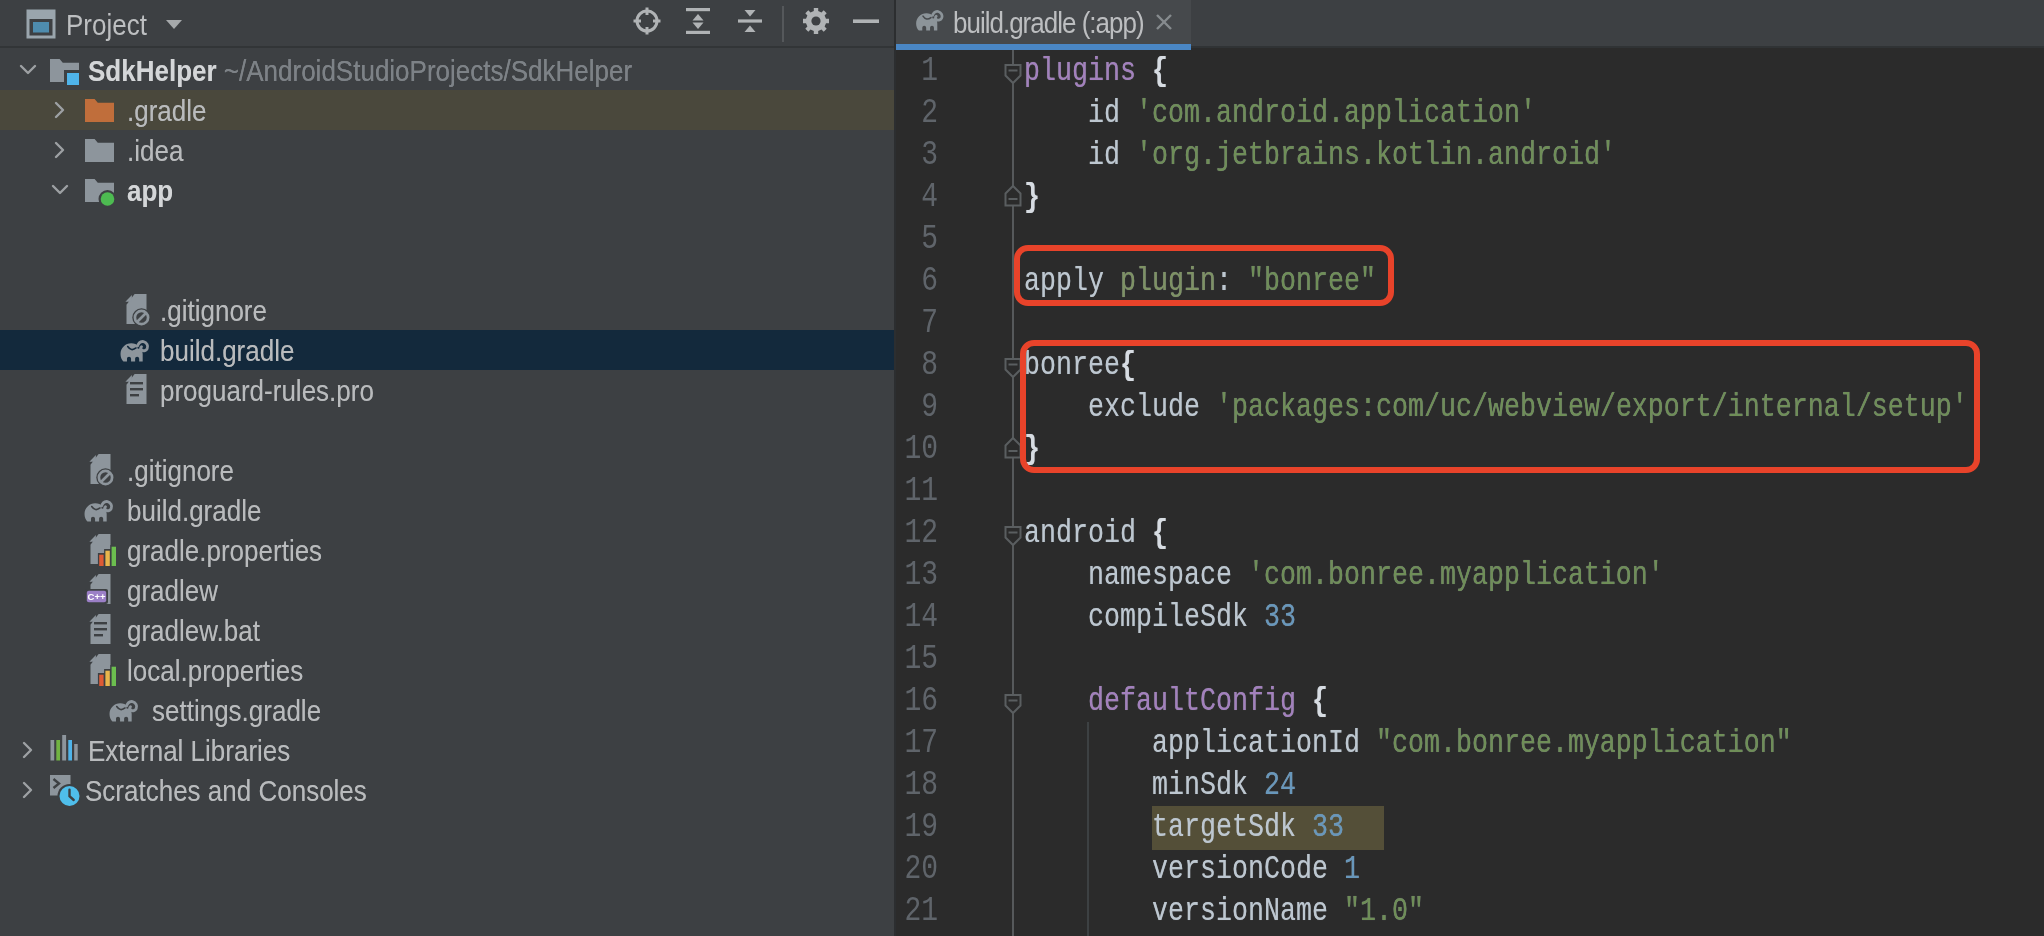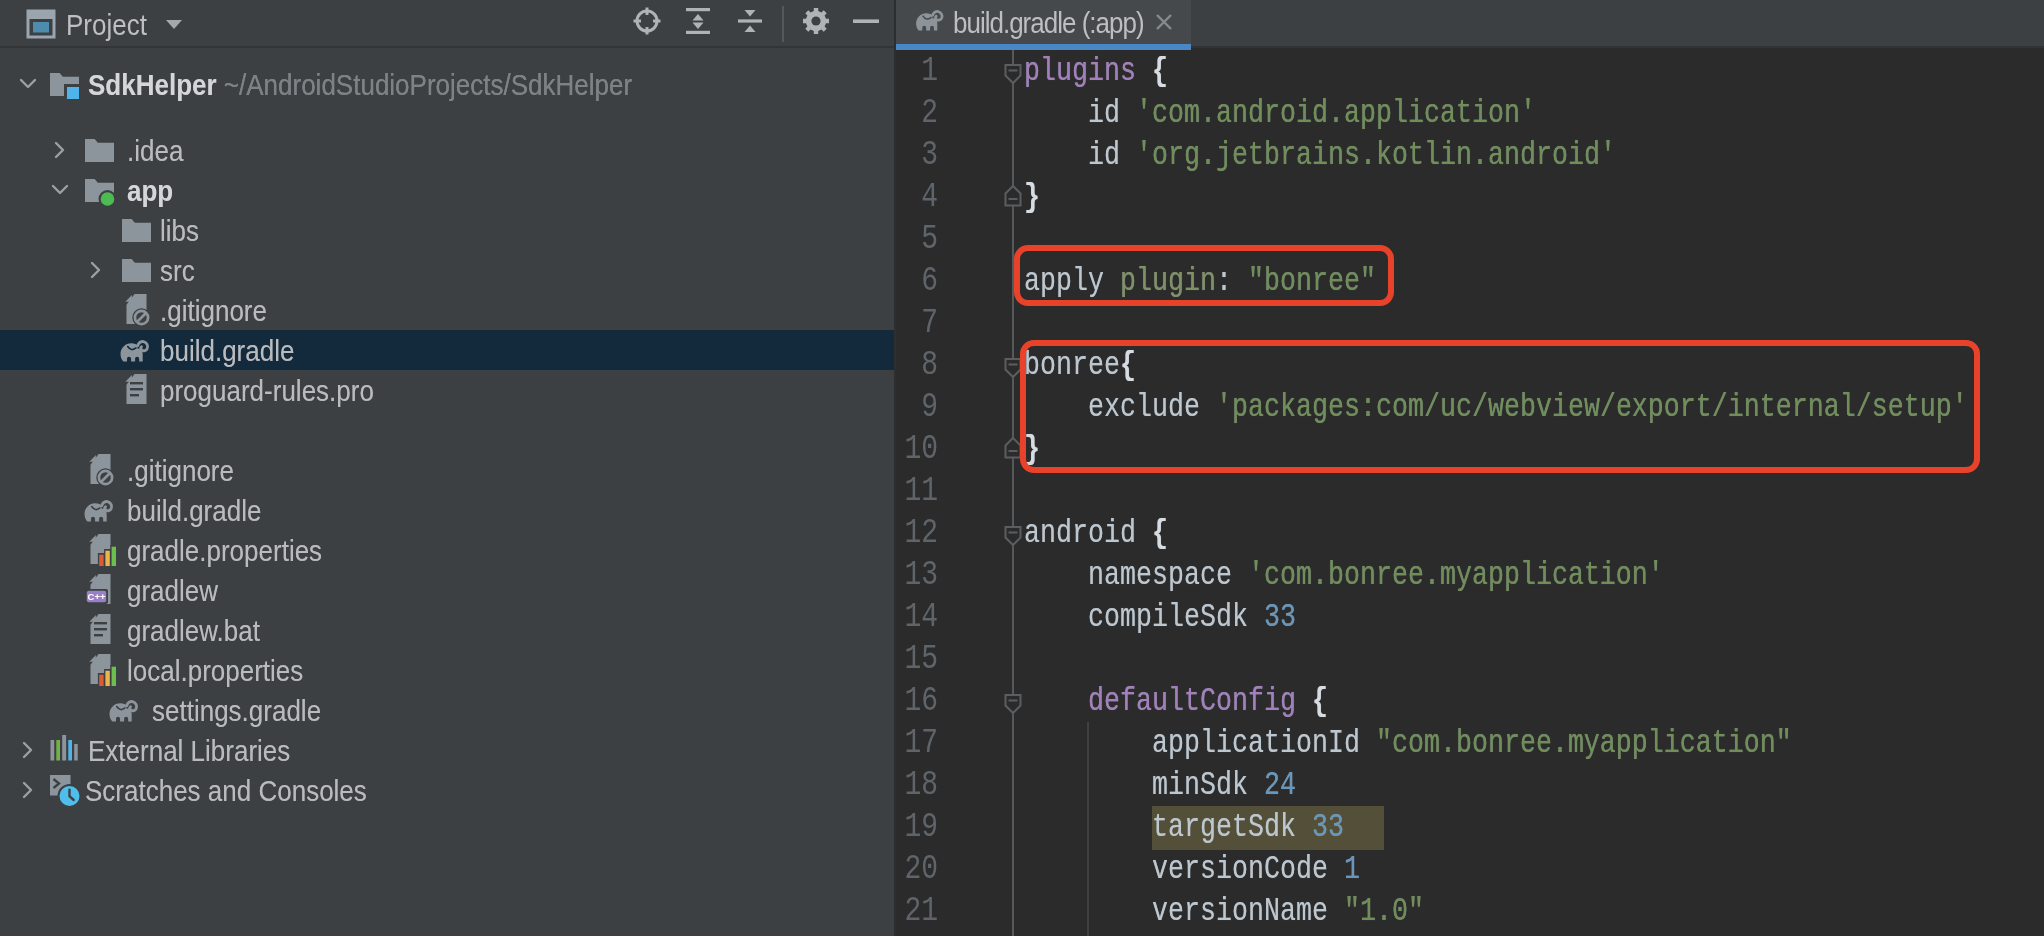--- a/index.html
+++ b/index.html
@@ -20,33 +20,44 @@
 .pur{color:#a380bd}
 .br{color:#d7dce2;font-weight:bold}
 .num{color:#6897bb}
 .narg{color:#7e9264}
 #gutline{position:absolute;left:1012px;top:50px;width:2px;height:886px;background:#56595b}
 #indguide{position:absolute;left:1087px;top:722px;width:2px;height:214px;background:#3d4143}
 .redbox{position:absolute;border:6px solid #e8432a;border-radius:14px;z-index:6}
 #hl19{position:absolute;left:1152px;top:806px;width:232px;height:44px;background:#544f38}
 </style></head><body>
 <div id="left">
-<div class="trow" style="top:64px;">
+<div class="trow" style="top:50px;">
       <span class="abs" style="left:16px;top:8px"><svg width="24" height="24" viewBox="0 0 24 24" style="">
           <polyline points="5,8 12,15 19,8" fill="none" stroke="#9da0a3" stroke-width="2.4" stroke-linecap="round" stroke-linejoin="round"></polyline>
         </svg></span>
       <span class="abs" style="left:48px;top:0px;height:40px;display:flex;align-items:center">
         <svg width="33" height="40" viewBox="0 0 33 40" style="">
           <path fill="#8d959c" d="M2 9 h9.6 l3.2 3.8 H31 V32 H2 Z"></path>
           <rect x="16" y="20" width="17" height="17" fill="#3d4043"></rect>
           <rect x="19" y="23" width="12" height="12" fill="#4fb4ea"></rect>
         </svg>
       </span>
       <span class="abs tlabel" style="left:88px"><span class="tb">SdkHelper</span><span class="path">&nbsp;~/AndroidStudioProjects/SdkHelper</span></span>
     </div>
+    <div class="trow" style="top:90px;background:#4a483c;">
+      <span class="abs" style="left:48px;top:8px"><svg width="24" height="24" viewBox="0 0 24 24" style="">
+          <polyline points="8,5 15,12 8,19" fill="none" stroke="#9da0a3" stroke-width="2.4" stroke-linecap="round" stroke-linejoin="round"></polyline>
+        </svg></span>
+      <span class="abs" style="left:83px;top:0px;height:40px;display:flex;align-items:center">
+        <svg width="33" height="40" viewBox="0 0 33 40" style="">
+          <path fill="#c06e3b" d="M2 9 h9.6 l3.2 3.8 H31 V32 H2 Z"></path>
+        </svg>
+      </span>
+      <span class="abs tlabel" style="left:127px">.gradle</span>
+    </div>
     <div class="trow" style="top:170px;">
       <span class="abs" style="left:48px;top:8px"><svg width="24" height="24" viewBox="0 0 24 24" style="">
           <polyline points="5,8 12,15 19,8" fill="none" stroke="#9da0a3" stroke-width="2.4" stroke-linecap="round" stroke-linejoin="round"></polyline>
         </svg></span>
       <span class="abs" style="left:83px;top:0px;height:40px;display:flex;align-items:center">
         <svg width="33" height="40" viewBox="0 0 33 40" style="">
           <path fill="#8d959c" d="M2 9 h9.6 l3.2 3.8 H31 V32 H2 Z"></path>
           <circle cx="24.5" cy="29" r="9" fill="#3d4043"></circle>
           <circle cx="24.5" cy="29" r="6.8" fill="#4dbb51"></circle>
         </svg>
@@ -56,39 +67,20 @@
     <div class="trow" style="top:130px;">
       <span class="abs" style="left:48px;top:8px"><svg width="24" height="24" viewBox="0 0 24 24" style="">
           <polyline points="8,5 15,12 8,19" fill="none" stroke="#9da0a3" stroke-width="2.4" stroke-linecap="round" stroke-linejoin="round"></polyline>
         </svg></span>
       <span class="abs" style="left:83px;top:0px;height:40px;display:flex;align-items:center">
         <svg width="33" height="40" viewBox="0 0 33 40" style="">
           <path fill="#8d959c" d="M2 9 h9.6 l3.2 3.8 H31 V32 H2 Z"></path>
         </svg>
       </span>
       <span class="abs tlabel" style="left:127px">.idea</span>
-    </div>
-    <div class="trow" style="top:210px;">
-      <span class="abs" style="left:120px;top:0px;height:40px;display:flex;align-items:center">
-        <svg width="33" height="40" viewBox="0 0 33 40" style="">
-          <path fill="#8d959c" d="M2 9 h9.6 l3.2 3.8 H31 V32 H2 Z"></path>
-        </svg>
-      </span>
-      <span class="abs tlabel" style="left:160px">libs</span>
-    </div>
-    <div class="trow" style="top:250px;">
-      <span class="abs" style="left:84px;top:8px"><svg width="24" height="24" viewBox="0 0 24 24" style="">
-          <polyline points="8,5 15,12 8,19" fill="none" stroke="#9da0a3" stroke-width="2.4" stroke-linecap="round" stroke-linejoin="round"></polyline>
-        </svg></span>
-      <span class="abs" style="left:120px;top:0px;height:40px;display:flex;align-items:center">
-        <svg width="33" height="40" viewBox="0 0 33 40" style="">
-          <path fill="#8d959c" d="M2 9 h9.6 l3.2 3.8 H31 V32 H2 Z"></path>
-        </svg>
-      </span>
-      <span class="abs tlabel" style="left:160px">src</span>
     </div>
     <div class="trow" style="top:290px;">
       <span class="abs" style="left:120px;top:0px;height:40px;display:flex;align-items:center">
         <svg width="32" height="40" viewBox="0 0 32 40" style="">
           <path fill="#8d959c" d="M14.6 4 H26.5 V34 H6.5 V14.8 Z"></path>
           <path fill="#8d959c" d="M11.9 5 V11.8 H5.4 Z"></path>
           <circle cx="21.5" cy="27.5" r="9.2" fill="#3d4043"></circle>
 <circle cx="21.5" cy="27.5" r="6.6" fill="none" stroke="#8d959c" stroke-width="2.7"></circle>
 <line x1="17" y1="32" x2="26" y2="23" stroke="#8d959c" stroke-width="2.7"></line>
         </svg>

